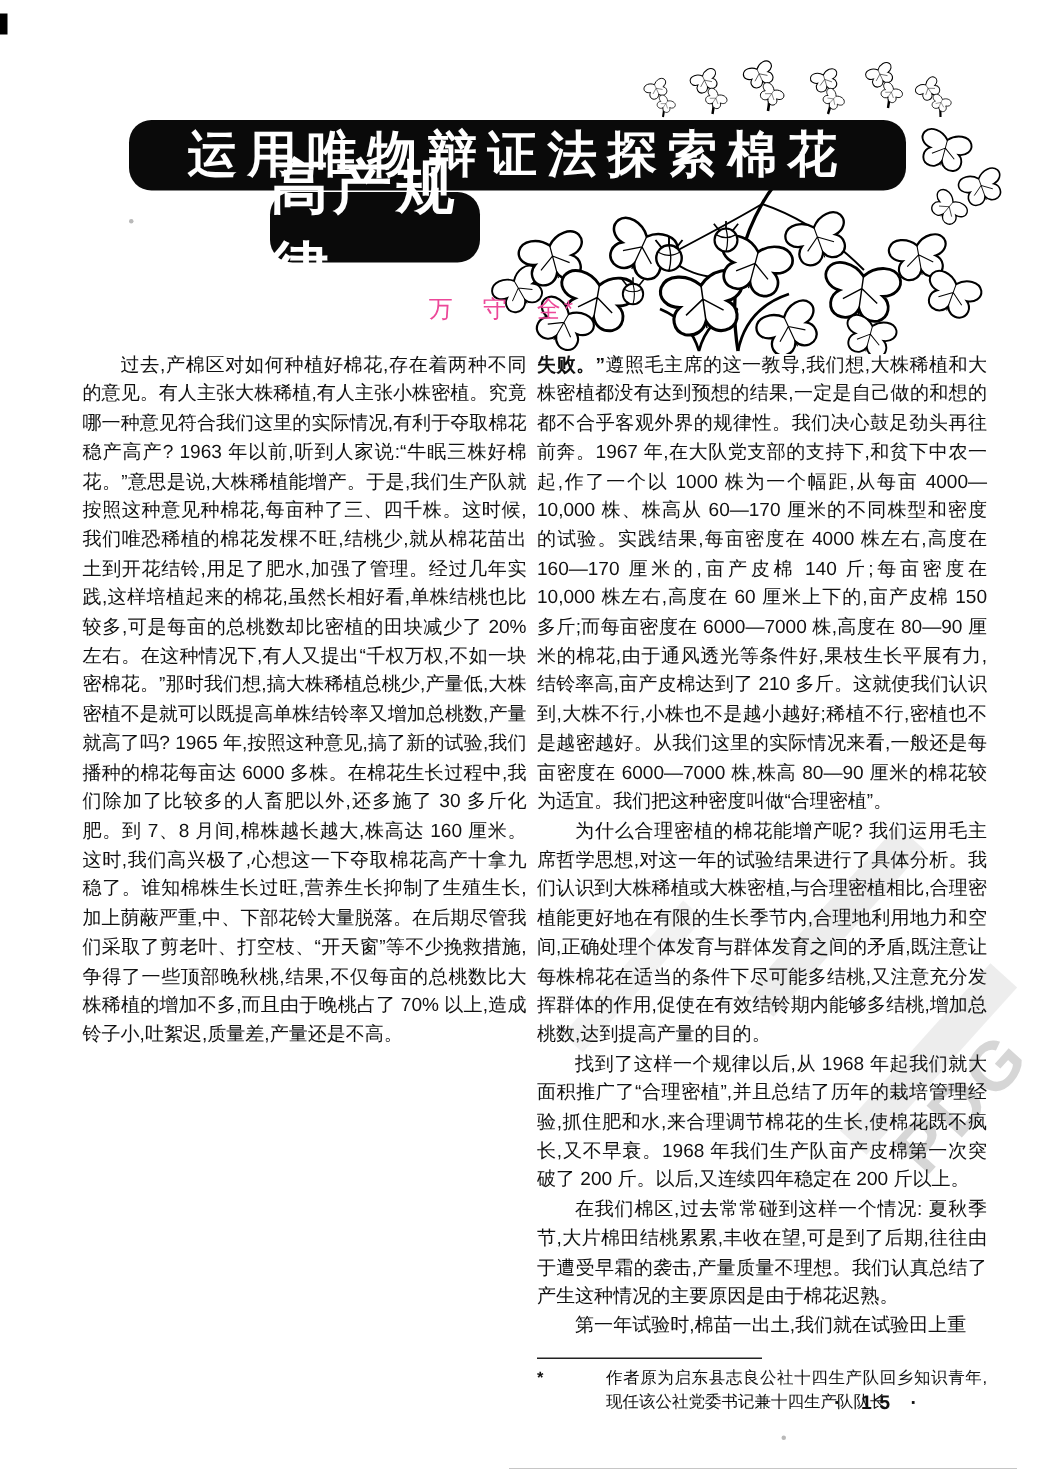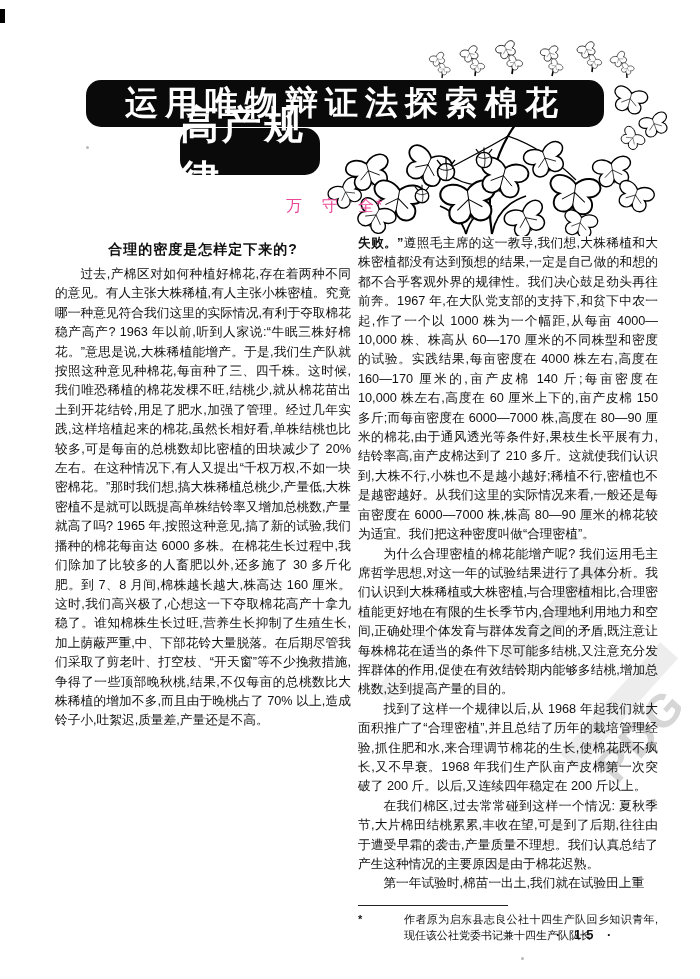--- a/index.html
+++ b/index.html
@@ -134,21 +134,20 @@
 
   <div class="banner banner1">
     <span>运用唯物辩证法探索棉花</span>
   </div>
   <div class="banner banner2">
     <span>高产规律</span>
   </div>
   <div class="author">万　守　全*</div>
 
   <div class="col col-left">
-    <h3 class="sec-heading">合理的密度是怎样定下来的?</h3>
     <p class="indent">过去,产棉区对如何种植好棉花,存在着两种不同的意见。有人主张大株稀植,有人主张小株密植。究竟哪一种意见符合我们这里的实际情况,有利于夺取棉花稳产高产? 1963 年以前,听到人家说:“牛眠三株好棉花。”意思是说,大株稀植能增产。于是,我们生产队就按照这种意见种棉花,每亩种了三、四千株。这时候,我们唯恐稀植的棉花发棵不旺,结桃少,就从棉花苗出土到开花结铃,用足了肥水,加强了管理。经过几年实践,这样培植起来的棉花,虽然长相好看,单株结桃也比较多,可是每亩的总桃数却比密植的田块减少了 20% 左右。在这种情况下,有人又提出“千权万权,不如一块密棉花。”那时我们想,搞大株稀植总桃少,产量低,大株密植不是就可以既提高单株结铃率又增加总桃数,产量就高了吗? 1965 年,按照这种意见,搞了新的试验,我们播种的棉花每亩达 6000 多株。在棉花生长过程中,我们除加了比较多的人畜肥以外,还多施了 30 多斤化肥。到 7、8 月间,棉株越长越大,株高达 160 厘米。这时,我们高兴极了,心想这一下夺取棉花高产十拿九稳了。谁知棉株生长过旺,营养生长抑制了生殖生长,加上荫蔽严重,中、下部花铃大量脱落。在后期尽管我们采取了剪老叶、打空枝、“开天窗”等不少挽救措施,争得了一些顶部晚秋桃,结果,不仅每亩的总桃数比大株稀植的增加不多,而且由于晚桃占了 70% 以上,造成铃子小,吐絮迟,质量差,产量还是不高。</p>
   </div>
 
   <div class="col col-right">
     <p><span class="emph">失败。”</span><span>遵照毛主席的这一教导,我们想,大株稀植和大株密植都没有达到预想的结果,一定是自己做的和想的都不合乎客观外界的规律性。我们决心鼓足劲头再往前奔。1967 年,在大队党支部的支持下,和贫下中农一起,作了一个以 1000 株为一个幅距,从每亩 4000—10,000 株、株高从 60—170 厘米的不同株型和密度的试验。实践结果,每亩密度在 4000 株左右,高度在 160—170 厘米的,亩产皮棉 140 斤;每亩密度在 10,000 株左右,高度在 60 厘米上下的,亩产皮棉 150 多斤;而每亩密度在 6000—7000 株,高度在 80—90 厘米的棉花,由于通风透光等条件好,果枝生长平展有力,结铃率高,亩产皮棉达到了 210 多斤。这就使我们认识到,大株不行,小株也不是越小越好;稀植不行,密植也不是越密越好。从我们这里的实际情况来看,一般还是每亩密度在 6000—7000 株,株高 80—90 厘米的棉花较为适宜。我们把这种密度叫做“合理密植”。</span></p>
     <p class="indent">为什么合理密植的棉花能增产呢? 我们运用毛主席哲学思想,对这一年的试验结果进行了具体分析。我们认识到大株稀植或大株密植,与合理密植相比,合理密植能更好地在有限的生长季节内,合理地利用地力和空间,正确处理个体发育与群体发育之间的矛盾,既注意让每株棉花在适当的条件下尽可能多结桃,又注意充分发挥群体的作用,促使在有效结铃期内能够多结桃,增加总桃数,达到提高产量的目的。</p>
     <p class="indent">找到了这样一个规律以后,从 1968 年起我们就大面积推广了“合理密植”,并且总结了历年的栽培管理经验,抓住肥和水,来合理调节棉花的生长,使棉花既不疯长,又不早衰。1968 年我们生产队亩产皮棉第一次突破了 200 斤。以后,又连续四年稳定在 200 斤以上。</p>
     <p class="indent">在我们棉区,过去常常碰到这样一个情况: 夏秋季节,大片棉田结桃累累,丰收在望,可是到了后期,往往由于遭受早霜的袭击,产量质量不理想。我们认真总结了产生这种情况的主要原因是由于棉花迟熟。</p>
     <p class="indent">第一年试验时,棉苗一出土,我们就在试验田上重</p>
     <div class="footnote">

